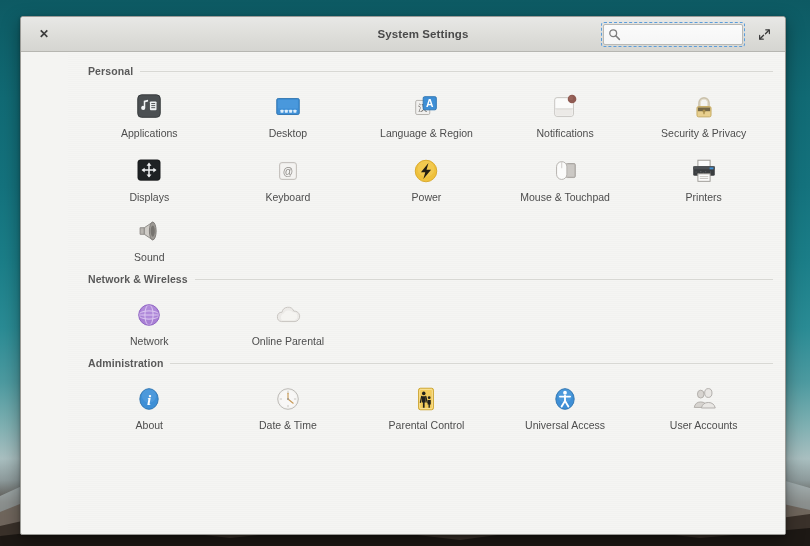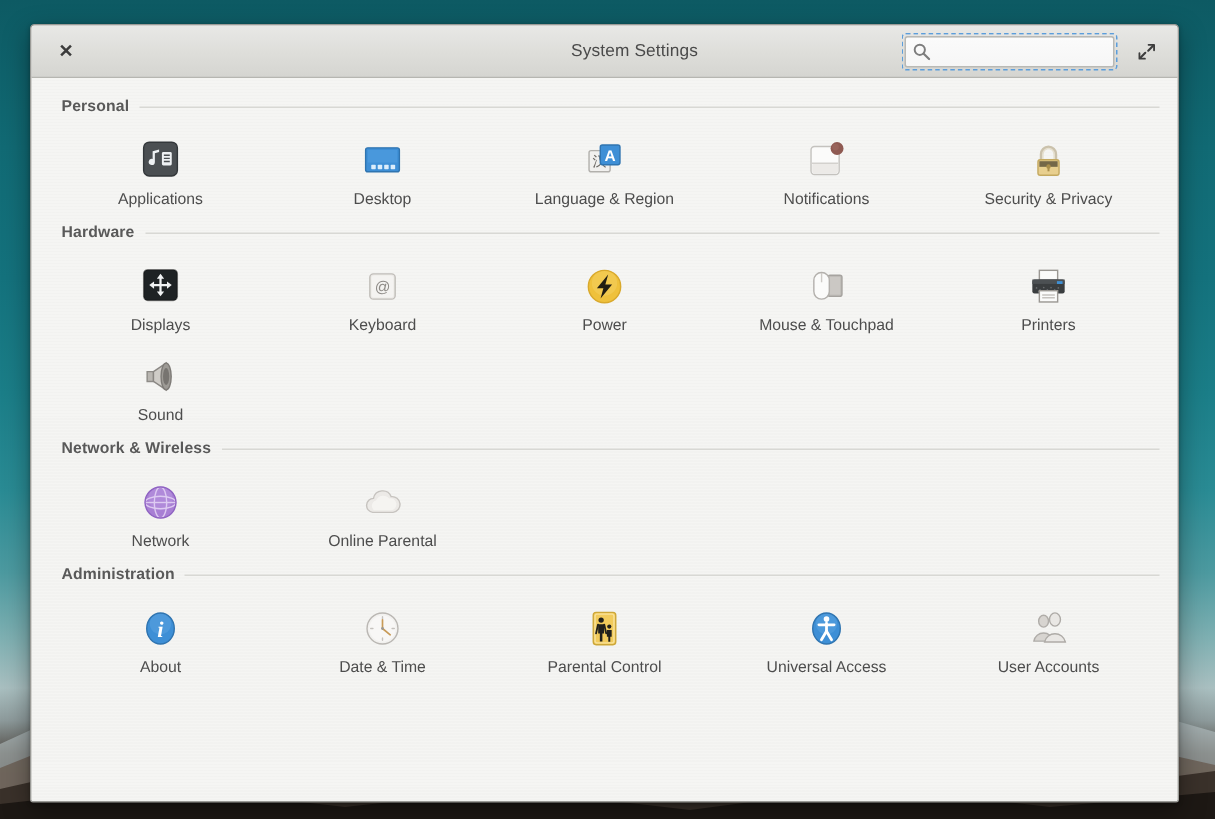--- a/index.html
+++ b/index.html
@@ -61,21 +61,21 @@
   #close-btn {
     position: absolute; left: 10px; top: 0; bottom: 0;
     width: 26px;
     display: flex; align-items: center; justify-content: center;
     font-size: 12px; color: #3b3b3b; font-weight: bold;
     cursor: pointer; line-height: 1;
   }
   #win-title {
     position: absolute; left: 0; right: 0; top: 0; bottom: 0;
     display: flex; align-items: center; justify-content: center;
-    font-size: 11.5px; font-weight: normal; color: #4a4a4a;
+    font-size: 11.5px; font-weight: bold; color: #4a4a4a;
     letter-spacing: .1px;
     pointer-events: none;
     padding-left: 40px;
   }
   #search-wrap {
     position: absolute; right: 42px; top: 7px;
     width: 140px; height: 21px;
   }
   #search-input {
     width: 100%; height: 100%;
@@ -106,20 +106,21 @@
   }
 
   
   #content {
     flex: 1 1 auto;
     background:
       repeating-linear-gradient(0deg, rgba(0,0,0,.012) 0 1px, rgba(255,255,255,0) 1px 2px),
       #f5f5f3;
     padding: 9px 0 16px 0;
     overflow: hidden;
+    margin-left: 47px;
   }
 
   .section { padding: 0 12px; }
   .section-head {
     display: flex; align-items: center;
     gap: 7px;
     padding: 0 0 0 8px;
     height: 20px;
   }
   .section-title {
@@ -278,24 +279,20 @@
                 <rect x="15.3" y="20.3" width="1.4" height="3.4" fill="#a98e4b"></rect>
               </svg>
             </span>
             <span class="lbl">Security &amp; Privacy</span>
           </div>
 
         </div>
       </div>
 
       <div class="section">
-        <div class="section-head">
-          <span class="section-title">Hardware</span>
-          <span class="section-rule"></span>
-        </div>
         <div class="grid">
 
           <div class="cell">
             <span class="ico">
               <svg viewBox="0 0 32 32" width="30" height="30">
                 <rect x="4" y="4" width="24" height="22" rx="3" fill="#1e2224"></rect>
                 <rect x="4" y="4" width="24" height="22" rx="3" fill="none" stroke="#000" stroke-width="1" opacity=".4"></rect>
                 <g stroke="#f0f2f3" stroke-width="1.6" stroke-linecap="round">
                   <line x1="16" y1="9" x2="16" y2="21"></line>
                   <line x1="10" y1="15" x2="22" y2="15"></line>

